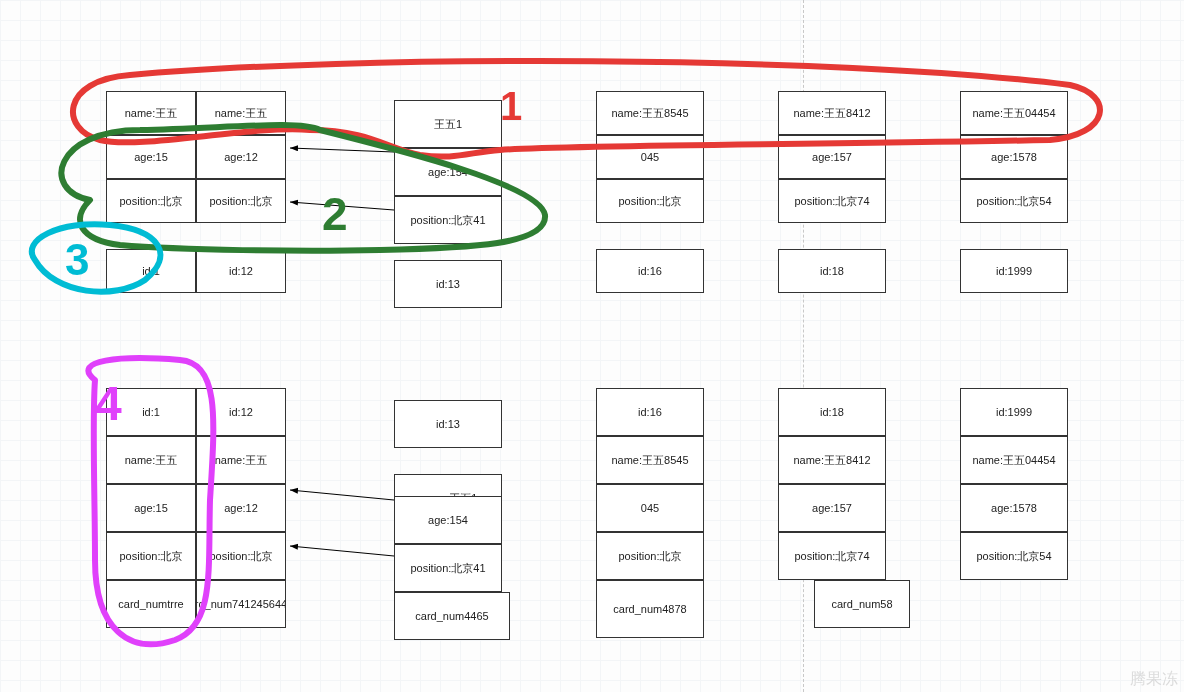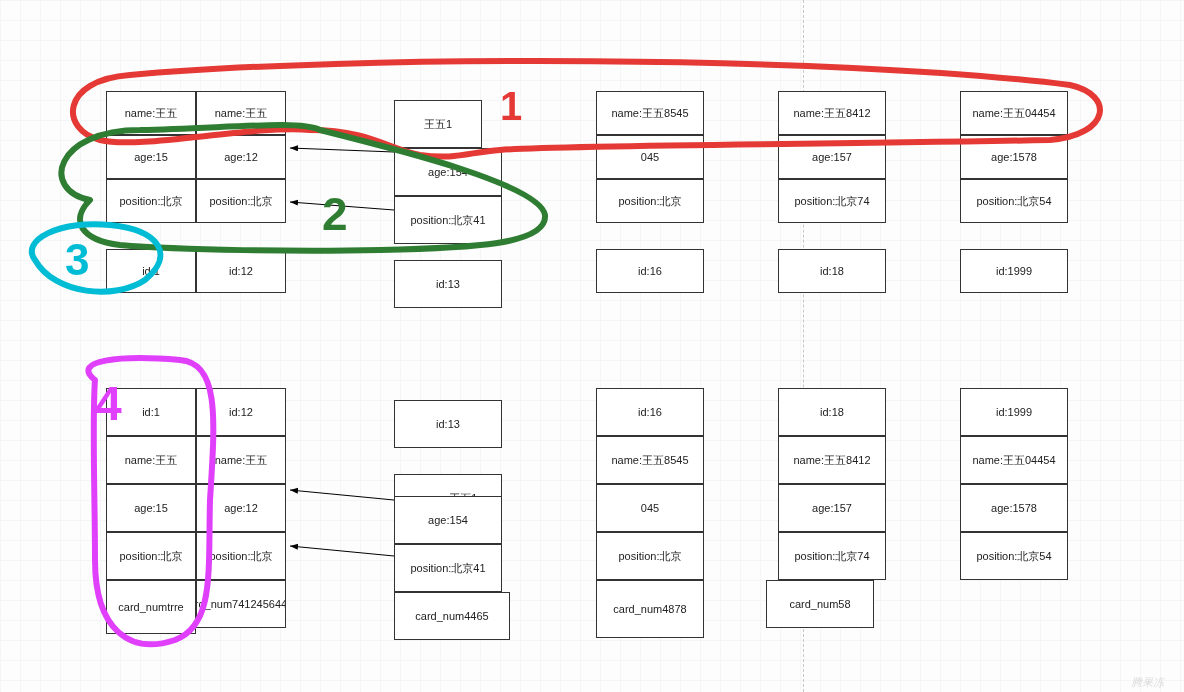--- a/index.html
+++ b/index.html
@@ -4,39 +4,39 @@
 <style>
   html,body{margin:0;padding:0;width:1184px;height:692px;background:#fdfdfd;font-family:Arial,"Microsoft YaHei",sans-serif;font-size:11px;color:#222;overflow:hidden;}
   .canvas{position:relative;width:1184px;height:692px;
     background-image:linear-gradient(#f3f5f7 1px,transparent 1px),linear-gradient(90deg,#f3f5f7 1px,transparent 1px);
     background-size:20px 20px;}
   .vline{position:absolute;top:0;bottom:0;border-left:1px dashed #c8c8c8;}
   .node{position:absolute;border:1px solid #333;display:flex;align-items:center;justify-content:center;background:#fff;text-align:left;padding:4px 2px;box-sizing:border-box;white-space:nowrap;overflow:hidden;}
   .svg-overlay{position:absolute;left:0;top:0;width:1184px;height:692px;pointer-events:none;}
   .ann{fill:none;stroke-linecap:round;stroke-linejoin:round;}
   .txt{font-family:Arial;font-weight:bold;}
-  .watermark{position:absolute;right:20px;bottom:2px;color:#bbb;font-size:11px;opacity:.5;font-style:italic;}
+  .watermark{position:absolute;right:6px;bottom:2px;color:#bbb;font-size:16px;opacity:.5;}
 </style>
 </head>
 <body>
 <div class="canvas">
 
 <div class="vline" style="left:803px"></div>
 
 <div class="node" style="left:106px;top:91px;width:90px;height:44px">name:王五</div>
 <div class="node" style="left:106px;top:135px;width:90px;height:44px">age:15</div>
 <div class="node" style="left:106px;top:179px;width:90px;height:44px">position:北京</div>
 <div class="node" style="left:106px;top:249px;width:90px;height:44px">id:1</div>
 
 <div class="node" style="left:196px;top:91px;width:90px;height:44px">name:王五</div>
 <div class="node" style="left:196px;top:135px;width:90px;height:44px">age:12</div>
 <div class="node" style="left:196px;top:179px;width:90px;height:44px">position:北京</div>
 <div class="node" style="left:196px;top:249px;width:90px;height:44px">id:12</div>
 
-<div class="node" style="left:394px;top:100px;width:88px;height:48px">王五1</div>
+<div class="node" style="left:394px;top:100px;width:108px;height:48px">王五1</div>
 <div class="node" style="left:394px;top:148px;width:108px;height:48px">age:154</div>
 <div class="node" style="left:394px;top:196px;width:108px;height:48px">position:北京41</div>
 <div class="node" style="left:394px;top:260px;width:108px;height:48px">id:13</div>
 
 <div class="node" style="left:596px;top:91px;width:108px;height:44px">name:王五8545</div>
 <div class="node" style="left:596px;top:135px;width:108px;height:44px">045</div>
 <div class="node" style="left:596px;top:179px;width:108px;height:44px">position:北京</div>
 <div class="node" style="left:596px;top:249px;width:108px;height:44px">id:16</div>
 
 <div class="node" style="left:778px;top:91px;width:108px;height:44px">name:王五8412</div>
@@ -46,21 +46,21 @@
 
 <div class="node" style="left:960px;top:91px;width:108px;height:44px">name:王五04454</div>
 <div class="node" style="left:960px;top:135px;width:108px;height:44px">age:1578</div>
 <div class="node" style="left:960px;top:179px;width:108px;height:44px">position:北京54</div>
 <div class="node" style="left:960px;top:249px;width:108px;height:44px">id:1999</div>
 
 <div class="node" style="left:106px;top:388px;width:90px;height:48px">id:1</div>
 <div class="node" style="left:106px;top:436px;width:90px;height:48px">name:王五</div>
 <div class="node" style="left:106px;top:484px;width:90px;height:48px">age:15</div>
 <div class="node" style="left:106px;top:532px;width:90px;height:48px">position:北京</div>
-<div class="node" style="left:106px;top:580px;width:90px;height:54px">card_numtrre</div>
+<div class="node" style="left:106px;top:580px;width:90px;height:48px">card_numtrre</div>
 
 <div class="node" style="left:196px;top:388px;width:90px;height:48px">id:12</div>
 <div class="node" style="left:196px;top:436px;width:90px;height:48px">name:王五</div>
 <div class="node" style="left:196px;top:484px;width:90px;height:48px">age:12</div>
 <div class="node" style="left:196px;top:532px;width:90px;height:48px">position:北京</div>
 <div class="node" style="left:196px;top:580px;width:90px;height:48px">ard_num7412456448</div>
 
 <div class="node" style="left:394px;top:400px;width:108px;height:48px">id:13</div>
 <div class="node" style="left:394px;top:474px;width:108px;height:48px">name:王五1</div>
 <div class="node" style="left:394px;top:496px;width:108px;height:48px">age:154</div>
@@ -70,21 +70,21 @@
 <div class="node" style="left:596px;top:388px;width:108px;height:48px">id:16</div>
 <div class="node" style="left:596px;top:436px;width:108px;height:48px">name:王五8545</div>
 <div class="node" style="left:596px;top:484px;width:108px;height:48px">045</div>
 <div class="node" style="left:596px;top:532px;width:108px;height:48px">position:北京</div>
 <div class="node" style="left:596px;top:580px;width:108px;height:58px">card_num4878</div>
 
 <div class="node" style="left:778px;top:388px;width:108px;height:48px">id:18</div>
 <div class="node" style="left:778px;top:436px;width:108px;height:48px">name:王五8412</div>
 <div class="node" style="left:778px;top:484px;width:108px;height:48px">age:157</div>
 <div class="node" style="left:778px;top:532px;width:108px;height:48px">position:北京74</div>
-<div class="node" style="left:766px;top:580px;width:108px;height:48px">card_num58</div>
+<div class="node" style="left:814px;top:580px;width:96px;height:48px">card_num58</div>
 
 <div class="node" style="left:960px;top:388px;width:108px;height:48px">id:1999</div>
 <div class="node" style="left:960px;top:436px;width:108px;height:48px">name:王五04454</div>
 <div class="node" style="left:960px;top:484px;width:108px;height:48px">age:1578</div>
 <div class="node" style="left:960px;top:532px;width:108px;height:48px">position:北京54</div>
 
 <svg class="svg-overlay" viewBox="0 0 1184 692">
   <defs>
     <marker id="ah" markerWidth="10" markerHeight="10" refX="8" refY="3" orient="auto">
       <path d="M0,0 L8,3 L0,6 Z" fill="#000"></path>

